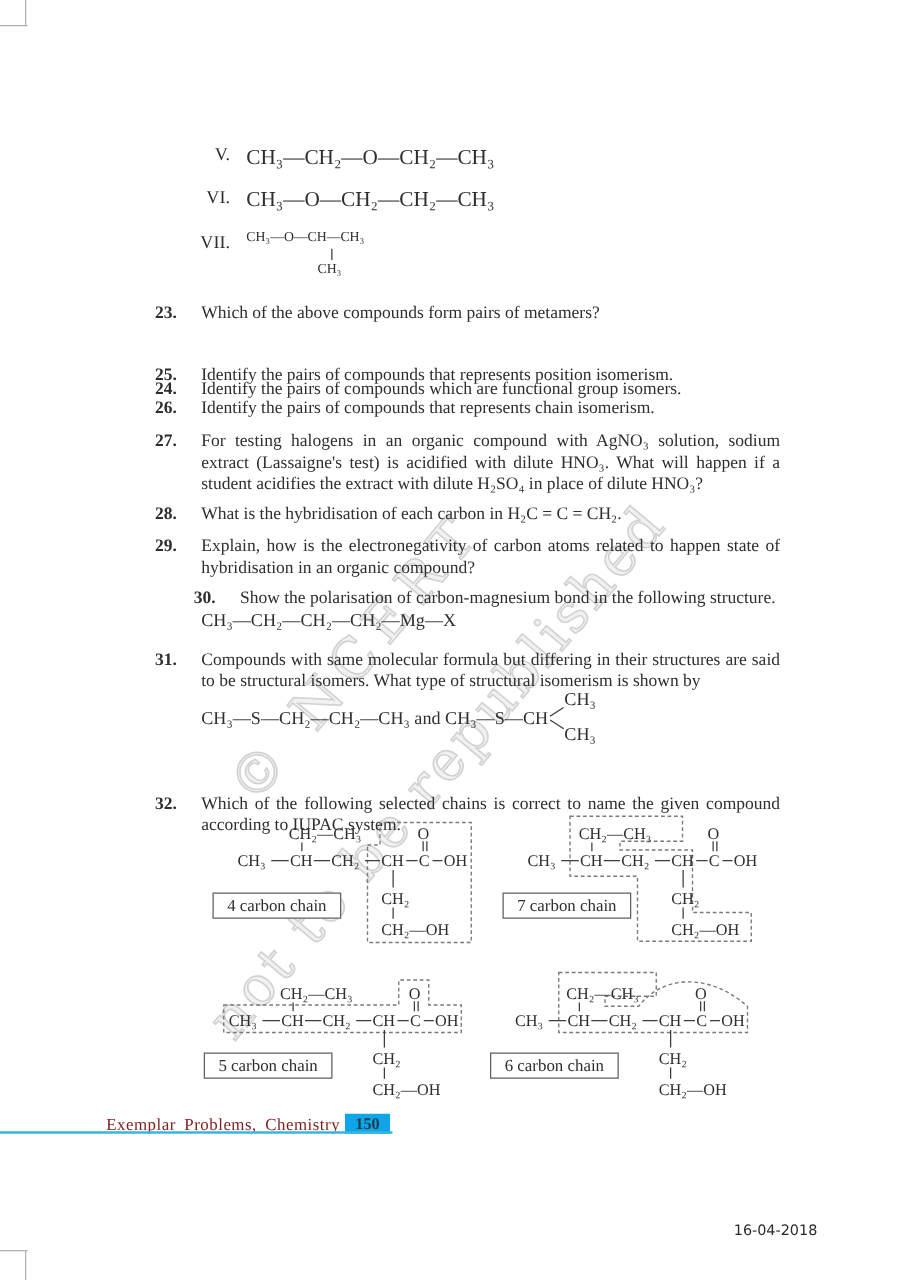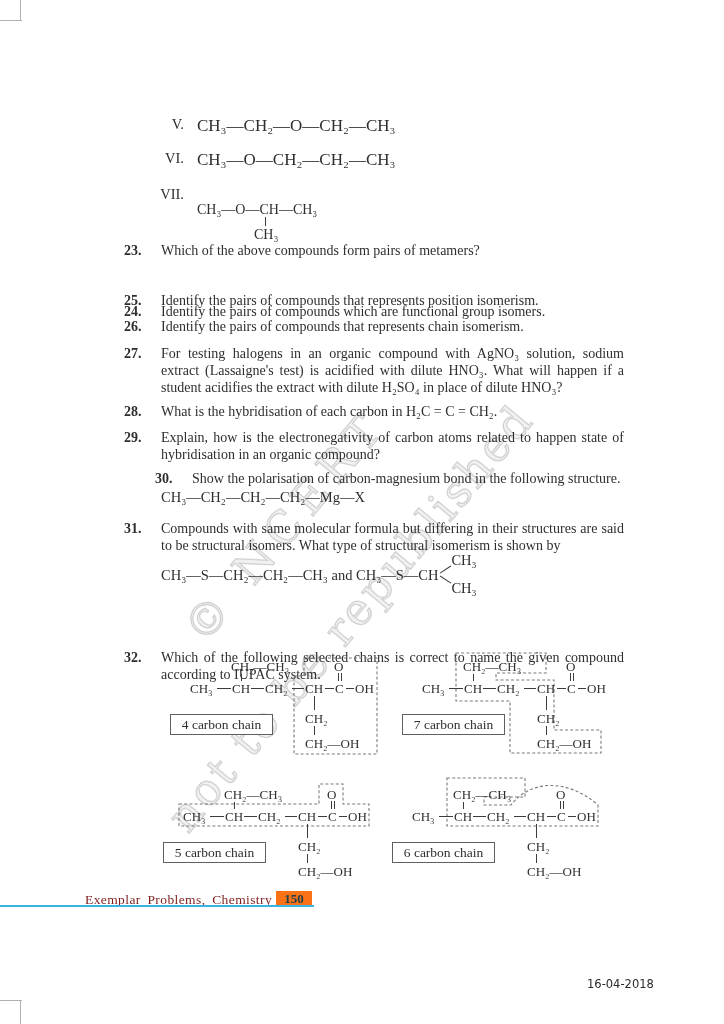--- a/index.html
+++ b/index.html
@@ -30,21 +30,21 @@
   
   .q31f{position:absolute;left:161px;top:551px;height:48px;display:flex;align-items:center;}
   .q31main{font-size:14.5px;white-space:nowrap;}
   .vbranch{position:relative;width:58px;height:48px;display:inline-block;}
   .vbranch .bt{position:absolute;left:13px;top:1px;font-size:14.5px;white-space:nowrap;}
   .vbranch .bb{position:absolute;left:13px;top:29px;font-size:14.5px;white-space:nowrap;}
   .diag{position:absolute;width:13px;height:1.2px;background:#3c3c3c;}
   .diag.up{left:1px;top:18px;transform:rotate(-33deg);}
   .diag.dn{left:1px;top:28px;transform:rotate(33deg);}
   
-  .vii{position:absolute;left:197px;top:202px;font-size:14px;}
+  .vii{position:absolute;left:197px;top:184px;font-size:11px;}
   .vii .vb7{position:absolute;left:68px;top:15px;width:1.2px;height:9px;background:#3c3c3c;}
   .vii .sub7{position:absolute;left:57px;top:25px;white-space:nowrap;}
   
   .struct{position:absolute;width:230px;height:112px;font-size:13px;}
   .struct svg{position:absolute;left:0;top:0;}
   .selpath{fill:none;stroke:#7a7a7a;stroke-width:1.1;stroke-dasharray:3 2.2;}
   .atom{position:absolute;white-space:nowrap;line-height:13px;}
   .hb{position:absolute;top:40px;height:1.2px;background:#3c3c3c;display:block;}
   .vb{position:absolute;width:1.2px;background:#3c3c3c;display:block;}
   .chainlabel{
@@ -128,21 +128,21 @@
   <div class="q31f">
     <span class="q31main">CH₃—S—CH₂—CH₂—CH₃ and CH₃—S—CH</span>
     <span class="vbranch">
       <i class="diag up"></i>
       <i class="diag dn"></i>
       <span class="bt">CH₃</span>
       <span class="bb">CH₃</span>
     </span>
   </div>
 
-  <div class="q" style="top:649px;">
+  <div class="q" style="top:635px;">
     <span class="qnum">32.</span>
     <div class="qtext just">Which of the following selected chains is correct to name the given compound according to IUPAC system.</div>
   </div>
 
   <div class="struct" style="left:170px;top:648px;">
     <svg width="230" height="112" viewBox="0 0 230 112">
       <path class="selpath" d="M124,28 L134,28 L134,10 L207,10 L207,106 L124,106 Z"></path>
     </svg>
     <span class="atom" style="left:61px;top:12px;">CH₂—CH₃</span>
     <i class="vb" style="left:71px;top:26px;height:7px;"></i>
@@ -242,17 +242,17 @@
     <i class="vb" style="left:167.5px;top:25px;height:8px;"></i>
     <i class="vb" style="left:171px;top:25px;height:8px;"></i>
     <i class="vb" style="left:144px;top:48px;height:14px;"></i>
     <span class="atom" style="left:135px;top:64px;">CH₂</span>
     <i class="vb" style="left:144px;top:78px;height:9px;"></i>
     <span class="atom" style="left:135px;top:89px;">CH₂—OH</span>
     <span class="chainlabel">6 carbon chain</span>
   </div>
 
   <span class="footer-text">Exemplar Problems, Chemistry</span>
-  <span class="pagenum-box" style="background: #f97316;">150</span>
+  <span class="pagenum-box" style="background: #0ea5e9;">150</span>
   <div class="footer-rule" style="background: rgb(58, 180, 227);"></div>
   <span class="date">16-04-2018</span>
 
 </div>
 
 </body></html>

